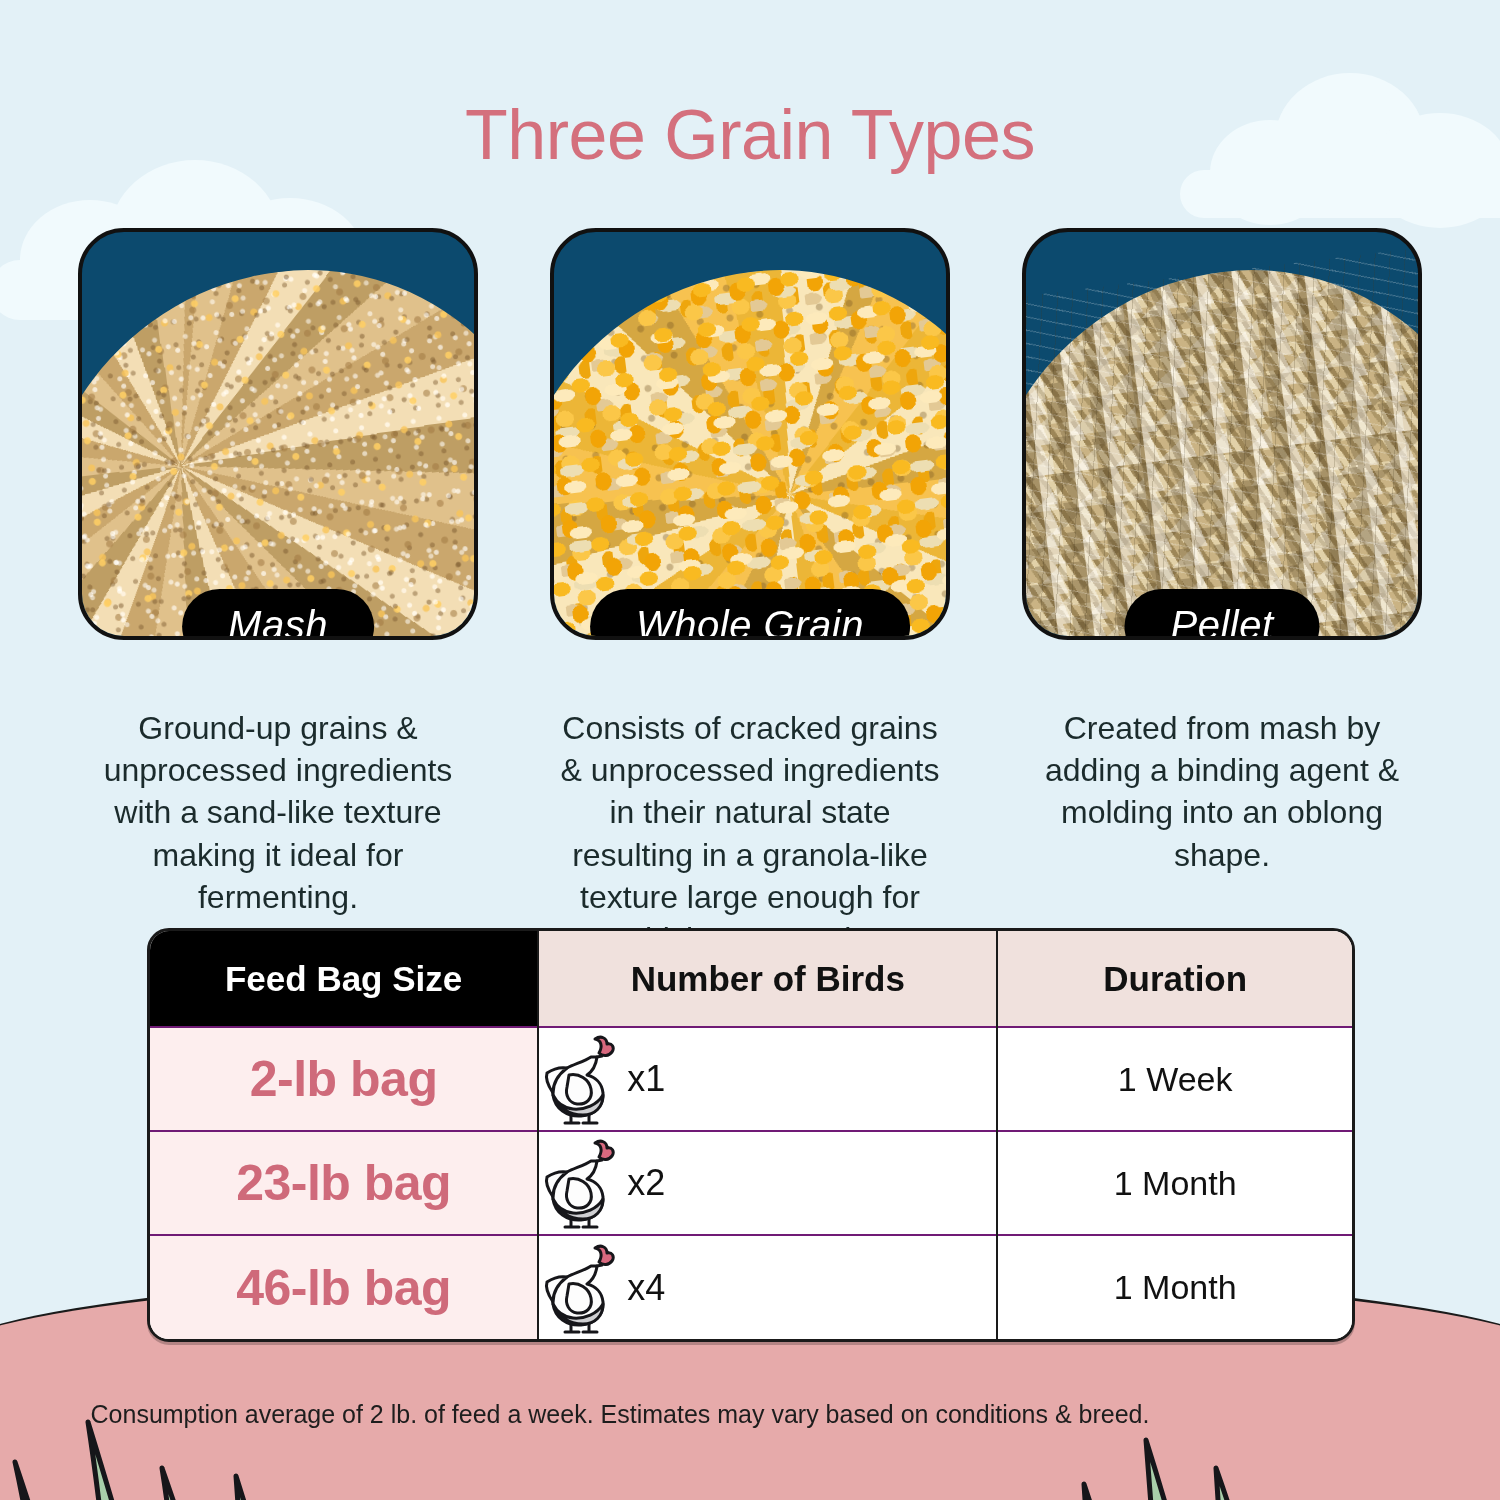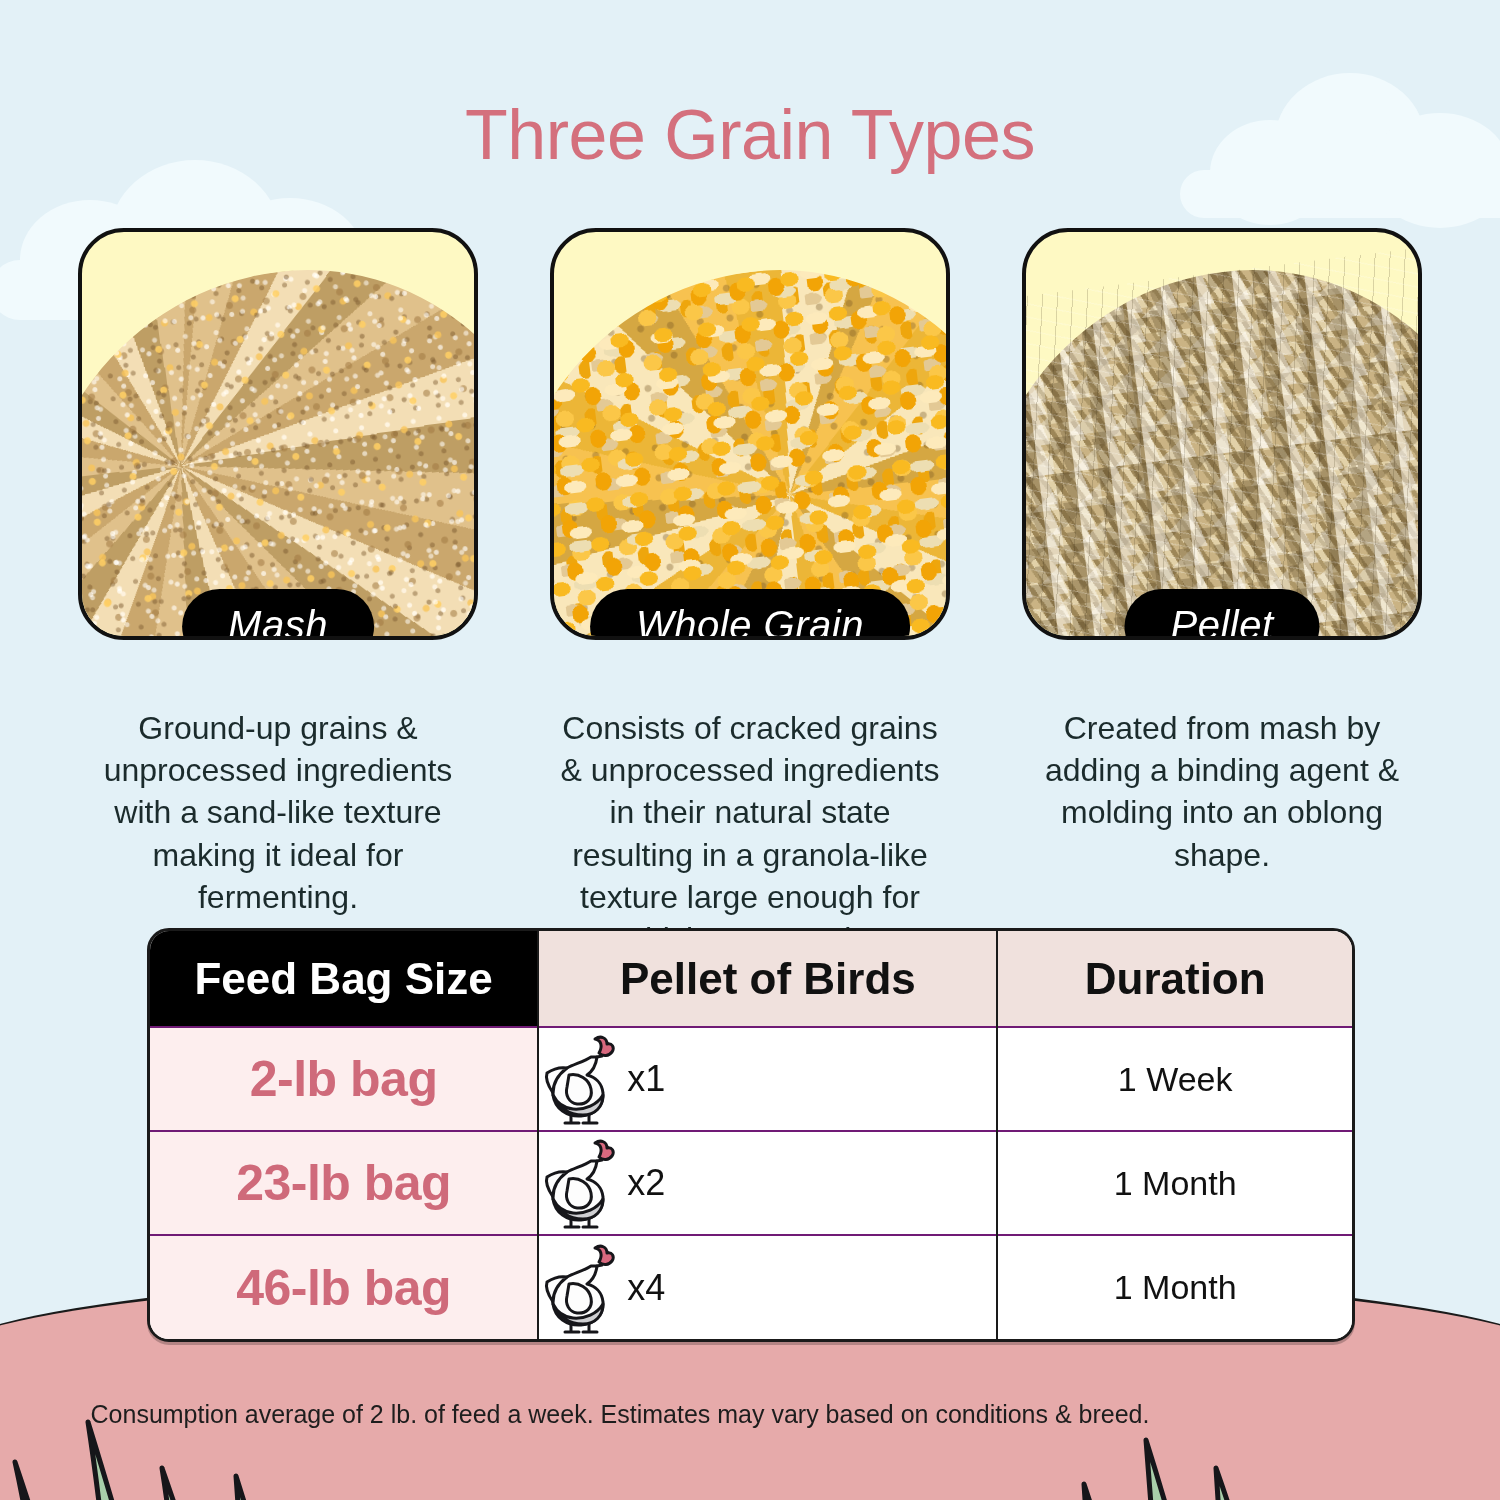--- a/index.html
+++ b/index.html
@@ -97,21 +97,21 @@
     width: 400px;
     position: relative;
   }
 
   .card-photo {
     position: relative;
     width: 400px;
     height: 412px;
     border: 4px solid #111;
     border-radius: 46px;
-    background: #fef9c3;
+    background: #0c4a6e;
     overflow: hidden;
   }
 
   
   .mound {
     position: absolute;
     left: -14%;
     bottom: -22%;
     width: 135%;
     height: 112%;
@@ -212,21 +212,21 @@
   }
 
   table {
     width: 100%;
     border-collapse: collapse;
     table-layout: fixed;
   }
 
   thead th {
     height: 96px;
-    font-size: 44px;
+    font-size: 35px;
     font-weight: bold;
     color: #111;
     background: #f0e1dd;
     border-right: 2px solid #1a1a1a;
     vertical-align: middle;
     margin-left: 23px;
   }
   thead th:last-child { border-right: none; }
   thead th.hdr-dark {
     background: #000;
@@ -351,21 +351,21 @@
 <div class="table-wrap">
   <table>
     <colgroup>
         <col class="c1">
         <col class="c2">
         <col class="c3">
       </colgroup>
     <thead>
       <tr>
         <th class="hdr-dark">Feed Bag Size</th>
-        <th>Pellet of Birds</th>
+        <th>Number of Birds</th>
         <th>Duration</th>
       </tr>
     </thead>
     <tbody>
 
       <tr>
         <td class="bag">2-lb bag</td>
         <td>
           <span class="birds-cell-inner">
             <svg width="82" height="92" viewBox="0 0 82 92">

